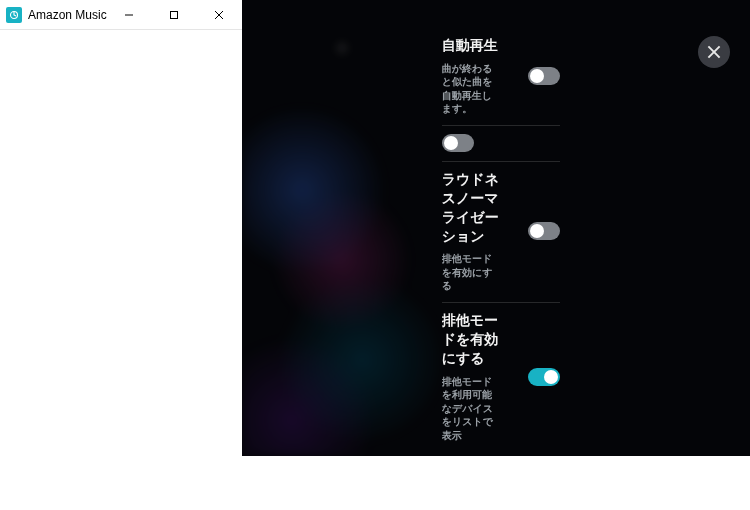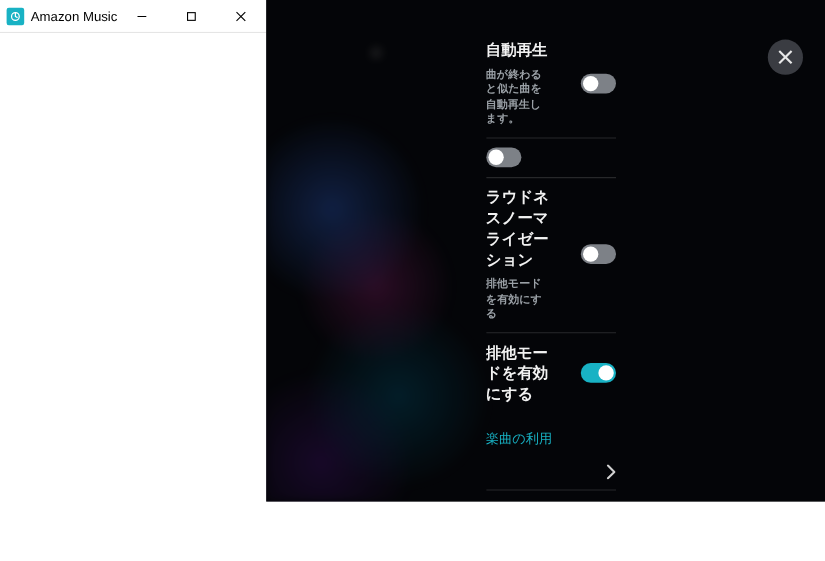--- a/index.html
+++ b/index.html
@@ -112,20 +112,21 @@
             </div>
             <div class="ctrl">
               <div class="toggle off">
                 <div class="knob"></div>
               </div>
             </div>
           </div>
           <div class="row">
             <div class="text">
               <div class="title">排他モードを有効にする</div>
+              <div class="sub">排他モードを利用可能なデバイスをリストで表示</div>
             </div>
             <div class="ctrl">
               <div class="toggle on">
                 <div class="knob"></div>
               </div>
             </div>
           </div>
         </div>
       <div class="section-label">楽曲の利用</div>
       <div>

